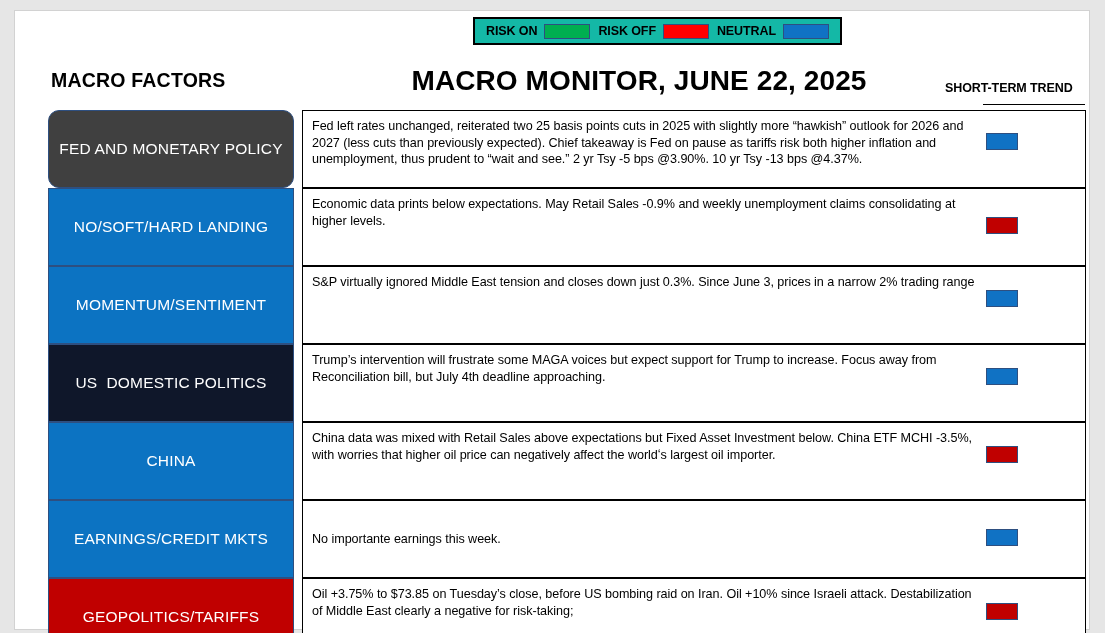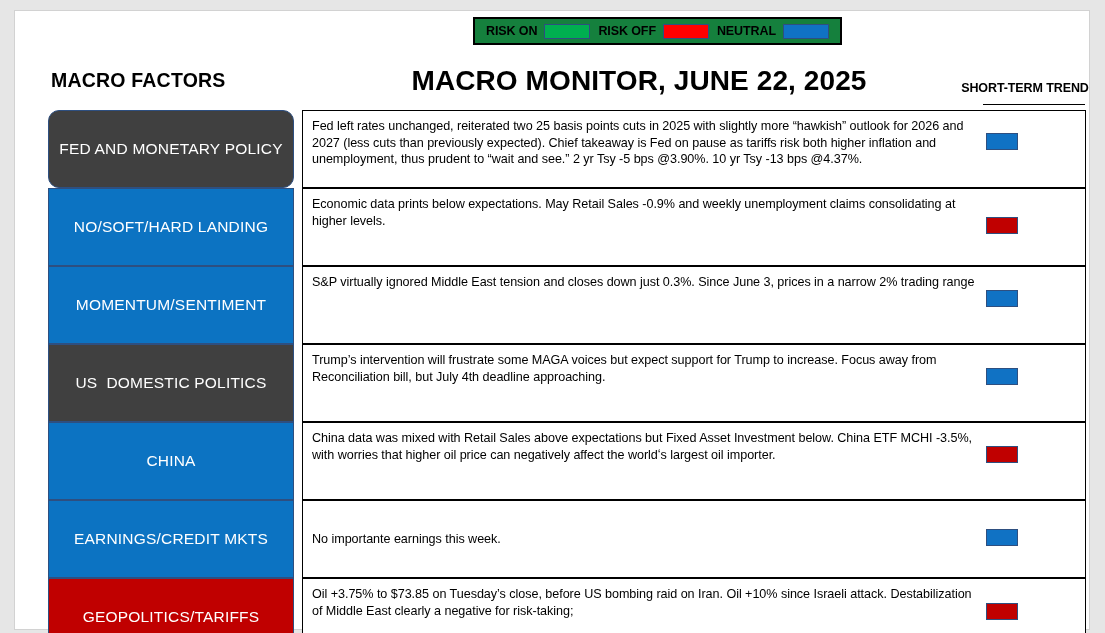--- a/index.html
+++ b/index.html
@@ -26,21 +26,21 @@
     box-sizing: border-box;
   }
 
   
   #legend {
     position: absolute;
     left: 458px;
     top: 6px;
     height: 27px;
     border: 2px solid #000000;
-    background: #15803d;
+    background: #14b8a6;
     display: flex;
     align-items: center;
     padding: 12px 7px;
     box-sizing: border-box;
     text-align: center;
   }
   .legend-item {
     display: flex;
     align-items: center;
     margin: 0 4px;
@@ -81,21 +81,20 @@
     font-size: 28px;
     font-weight: bold;
     color: #000000;
     letter-spacing: 0.1px;
   }
   #trend-heading {
     position: absolute;
     left: 930px;
     top: 70px;
     width: 160px;
-    text-align: center;
     font-size: 12.5px;
     font-weight: bold;
     color: #000000;
     letter-spacing: -0.1px;
   }
   #trend-rule {
     position: absolute;
     left: 968px;
     top: 93px;
     width: 102px;
@@ -215,21 +214,21 @@
       <div class="row" style="top: 255px;">
         <div class="factor-cell" style="background: rgb(12, 115, 194);">
           <span class="factor-label">MOMENTUM/SENTIMENT</span>
         </div>
         <div class="note-cell">
           <div class="note-text">S&amp;P virtually ignored Middle East tension and closes down just 0.3%. Since June 3, prices in a narrow 2% trading range</div>
           <div class="trend-swatch" style="background: rgb(16, 114, 196); top: 23px;"></div>
         </div>
       </div>
       <div class="row" style="top: 333px;">
-        <div class="factor-cell" style="background: #404040;">
+        <div class="factor-cell" style="background: #0f172a;">
           <span class="factor-label">US  DOMESTIC POLITICS</span>
         </div>
         <div class="note-cell">
           <div class="note-text">Trump’s intervention will frustrate some MAGA voices but expect support for Trump to increase. Focus away from Reconciliation bill, but July 4th deadline approaching.</div>
           <div class="trend-swatch" style="background: rgb(16, 114, 196); top: 23px;"></div>
         </div>
       </div>
       <div class="row" style="top: 411px;">
         <div class="factor-cell" style="background: rgb(12, 115, 194);">
           <span class="factor-label">CHINA</span>

